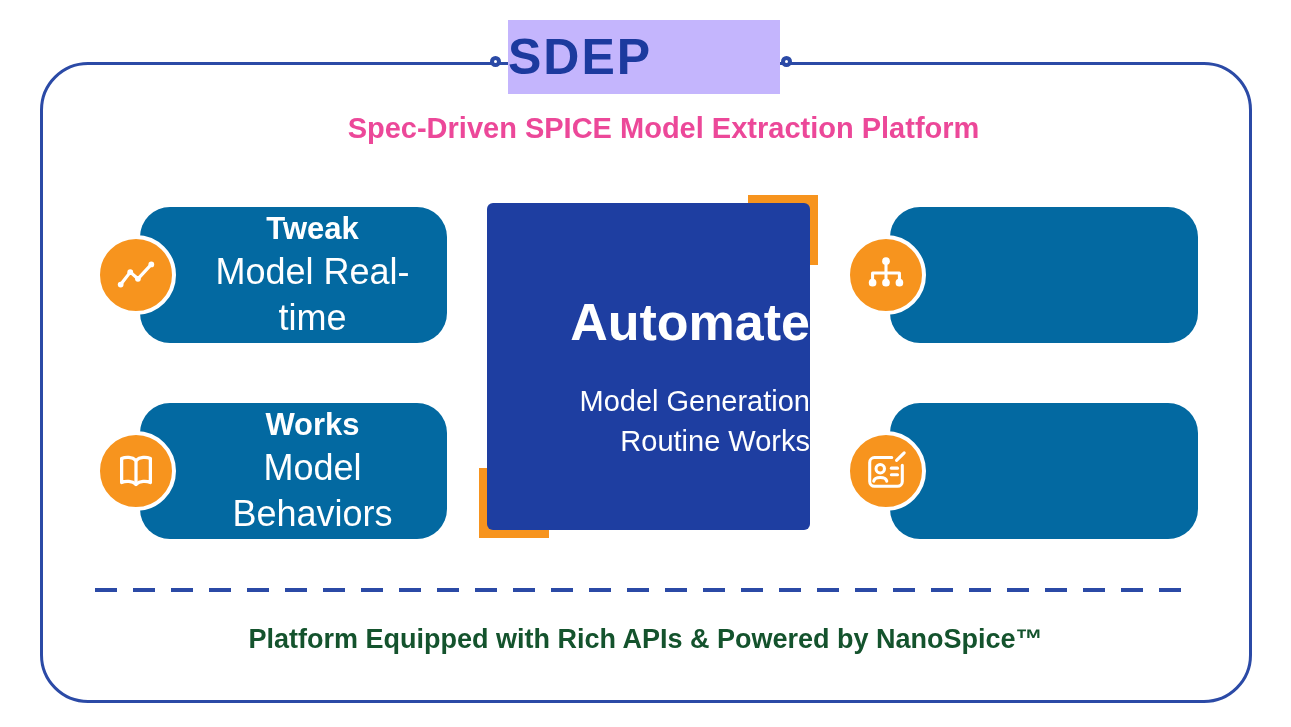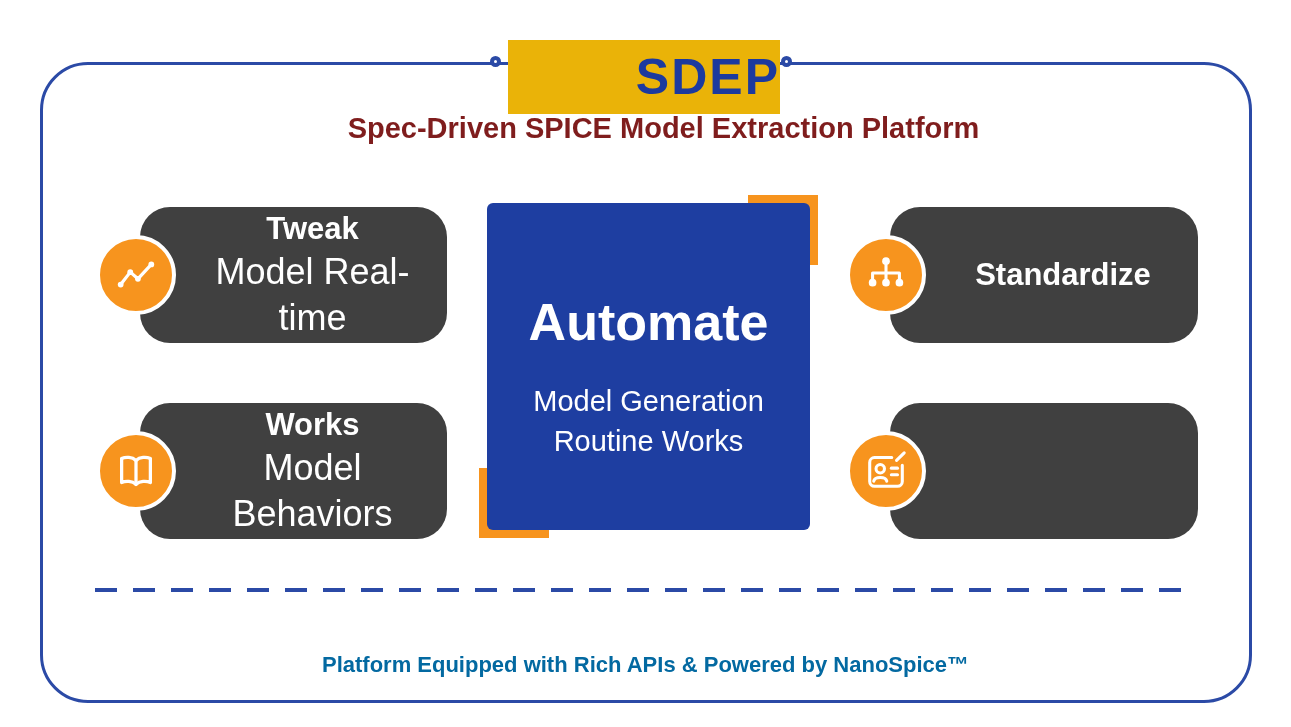--- a/index.html
+++ b/index.html
@@ -10,50 +10,50 @@
     position: absolute;
     left: 40px; top: 62px;
     width: 1212px; height: 641px;
     border: 3px solid #2b4aa6;
     border-radius: 48px;
     z-index: 0;
   }
 
   .title-band {
     position: absolute;
-    top: 40px; left: 508px;
+    top: 20px; left: 508px;
     width: 272px; height: 74px;
-    background: #eab308;
-    z-index: 2;
-    display: flex; align-items: center; justify-content: flex-end;
+    background: #c4b5fd;
+    z-index: 2;
+    display: flex; align-items: center; justify-content: flex-start;
   }
   .main-title {
     font-size: 50px; font-weight: bold; color: #1c3a9e; letter-spacing: 2px;
   }
   .connector-dot {
     position: absolute; top: 56px;
     width: 11px; height: 11px;
     border: 4px solid #2b4aa6; border-radius: 50%;
     background: #ffffff; z-index: 3;
   }
   .connector-dot.left { left: 490px; }
   .connector-dot.right { left: 781px; }
 
   .subtitle {
     position: absolute; top: 112px; left: 0; width: 100%;
     text-align: center;
-    font-size: 29px; font-weight: bold; color: #7f1d1d;
+    font-size: 29px; font-weight: bold; color: #ec4899;
     z-index: 2;
     padding-left: 36px;
   }
 
   .pill {
     position: absolute;
     height: 136px;
-    background: #404040;
+    background: #0369a1;
     border-radius: 30px;
     z-index: 2;
   }
   .pill .icon-circle {
     position: absolute; left: -44px; top: 50%;
     transform: translateY(-50%);
     width: 80px; height: 80px;
     border-radius: 50%;
     background: #f7941e;
     border: 4px solid #ffffff;
@@ -82,40 +82,40 @@
     background: #f7941e; z-index: 0;
   }
   .corner-accent.tr { top: -8px; right: -8px; }
   .corner-accent.bl { bottom: -8px; left: -8px; }
   .center-card {
     position: relative; z-index: 1;
     width: 100%; height: 100%;
     background: #1e3ea1;
     border-radius: 6px;
     display: flex; flex-direction: column;
-    align-items: center; justify-content: center;
+    align-items: flex-end; justify-content: center;
     padding-top: 20px;
     color: #ffffff; text-align: center;
   }
   .center-title { font-size: 52px; font-weight: bold; margin-bottom: 30px; }
   .center-line { font-size: 29px; font-weight: 400; line-height: 1.35; }
 
   .dashed-divider {
     position: absolute; left: 95px; top: 588px;
     width: 1101px; height: 4px;
     background: repeating-linear-gradient(90deg,
       #2b4aa6 0px, #2b4aa6 22px,
       transparent 22px, transparent 38px);
     z-index: 2;
   }
 
   .footer-text {
-    position: absolute; top: 652px; left: 0; width: 100%;
+    position: absolute; top: 624px; left: 0; width: 100%;
     text-align: center;
-    font-size: 22px; font-weight: bold; color: #0369a1;
+    font-size: 27px; font-weight: bold; color: #14532d;
     z-index: 2;
   }
 
   svg { display: block; }
 </style>
 </head>
 <body>
 
 <div class="frame"></div>
 
@@ -171,21 +171,20 @@
   <div class="icon-circle">
     <svg viewBox="0 0 24 24" fill="none" stroke="#ffffff" stroke-width="1.6" stroke-linecap="round" stroke-linejoin="round">
       <circle cx="12" cy="4.8" r="2" fill="#ffffff" stroke="none"></circle>
       <path d="M12 6.8 L12 11 M5 11 L19 11 M5 11 L5 14 M12 11 L12 14 M19 11 L19 14"></path>
       <circle cx="5" cy="16" r="2" fill="#ffffff" stroke="none"></circle>
       <circle cx="12" cy="16" r="2" fill="#ffffff" stroke="none"></circle>
       <circle cx="19" cy="16" r="2" fill="#ffffff" stroke="none"></circle>
     </svg>
   </div>
   <div class="pill-text">
-    <div class="pill-title">Standardize</div>
   </div>
 </div>
 
 <div class="pill share">
   <div class="icon-circle">
     <svg viewBox="0 0 24 24" fill="none" stroke="#ffffff" stroke-width="1.6" stroke-linecap="round" stroke-linejoin="round">
       <path d="M20.5 9 L20.5 17.5 A2.5 2.5 0 0 1 18 20 L6 20 A2.5 2.5 0 0 1 3.5 17.5 L3.5 7.5 A2.5 2.5 0 0 1 6 5 L15 5"></path>
       <path d="M17.5 6.5 L21.5 2.5"></path>
       <circle cx="9" cy="10.8" r="2.2"></circle>
       <path d="M5.6 17.3 C6.1 14.7 11.9 14.7 12.4 17.3"></path>

